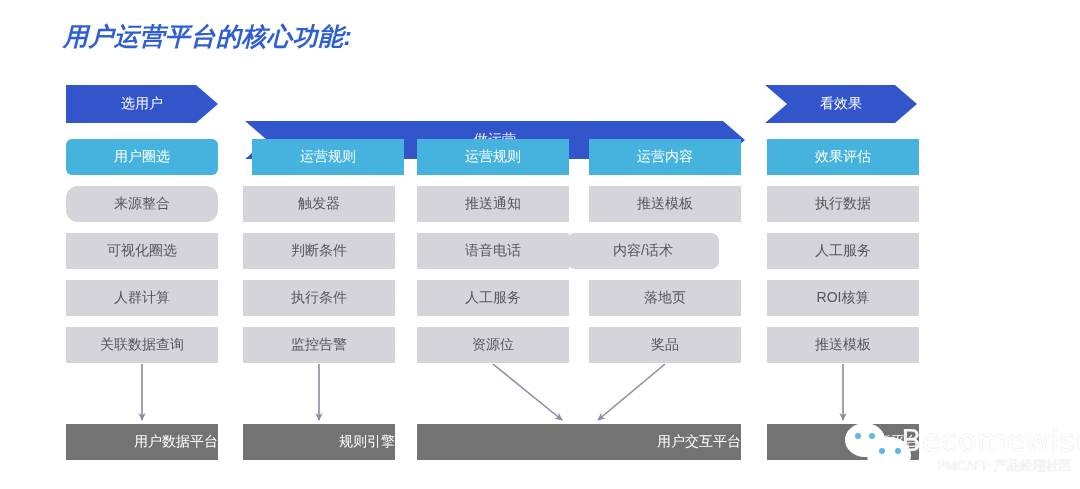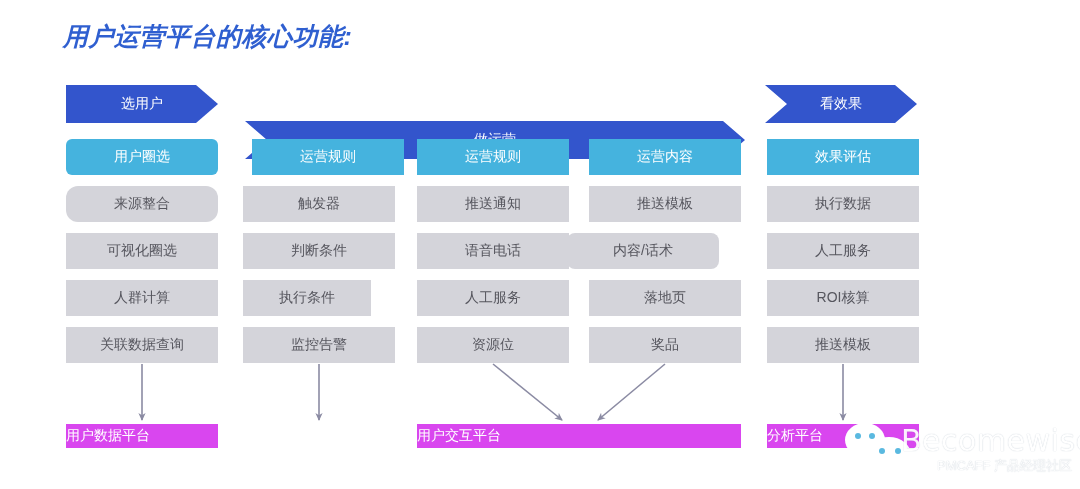--- a/index.html
+++ b/index.html
@@ -73,27 +73,27 @@
     font-size: 14px;
     display: flex;
     align-items: center;
     justify-content: center;
     white-space: nowrap;
   }
 
   
   .platform {
     position: absolute;
-    height: 24px;
-    background: #d946ef;
+    height: 36px;
+    background: #737373;
     color: #ffffff;
     font-size: 14px;
     display: flex;
     align-items: center;
-    justify-content: flex-start;
+    justify-content: flex-end;
     white-space: nowrap;
   }
 
   
   #connectors {
     position: absolute;
     left: 0;
     top: 0;
     width: 1080px;
     height: 489px;
@@ -192,21 +192,21 @@
 
   <div class="col-head" style="left:252px; top:139px; width:152px;text-align:right;">
     <span>运营规则</span>
   </div>
   <div class="cell" style="left:243px; top:186px; width:152px;">
     <span>触发器</span>
   </div>
   <div class="cell" style="left:243px; top:233px; width:152px;">
     <span>判断条件</span>
   </div>
-  <div class="cell" style="left:243px; top:280px; width:128px;">
+  <div class="cell" style="left:243px; top:280px; width:152px;">
     <span>执行条件</span>
   </div>
   <div class="cell" style="left:243px; top:327px; width:152px;">
     <span>监控告警</span>
   </div>
 
   <div class="col-head" style="left:417px; top:139px; width:152px;">
     <span>运营规则</span>
   </div>
   <div class="cell" style="left:417px; top:186px; width:152px;">
@@ -267,20 +267,23 @@
 
     <line x1="493" y1="364" x2="562" y2="420" stroke="#8b8ba3" stroke-width="1.6" marker-end="url(#arrowhead)"></line>
 
     <line x1="665" y1="364" x2="598" y2="420" stroke="#8b8ba3" stroke-width="1.6" marker-end="url(#arrowhead)"></line>
 
     <line x1="843" y1="364" x2="843" y2="420" stroke="#8b8ba3" stroke-width="1.6" marker-end="url(#arrowhead)"></line>
   </svg>
 
   <div class="platform" style="left:66px; top:424px; width:152px;">
     <span>用户数据平台</span>
+  </div>
+  <div class="platform" style="left:243px; top:424px; width:152px;">
+    <span>规则引擎</span>
   </div>
   <div class="platform" style="left:417px; top:424px; width:324px;">
     <span>用户交互平台</span>
   </div>
   <div class="platform" style="left:767px; top:424px; width:152px;">
     <span>分析平台</span>
   </div>
 
   <div id="watermark">
     <div class="wm-bubble" id="wm-b1"></div>

